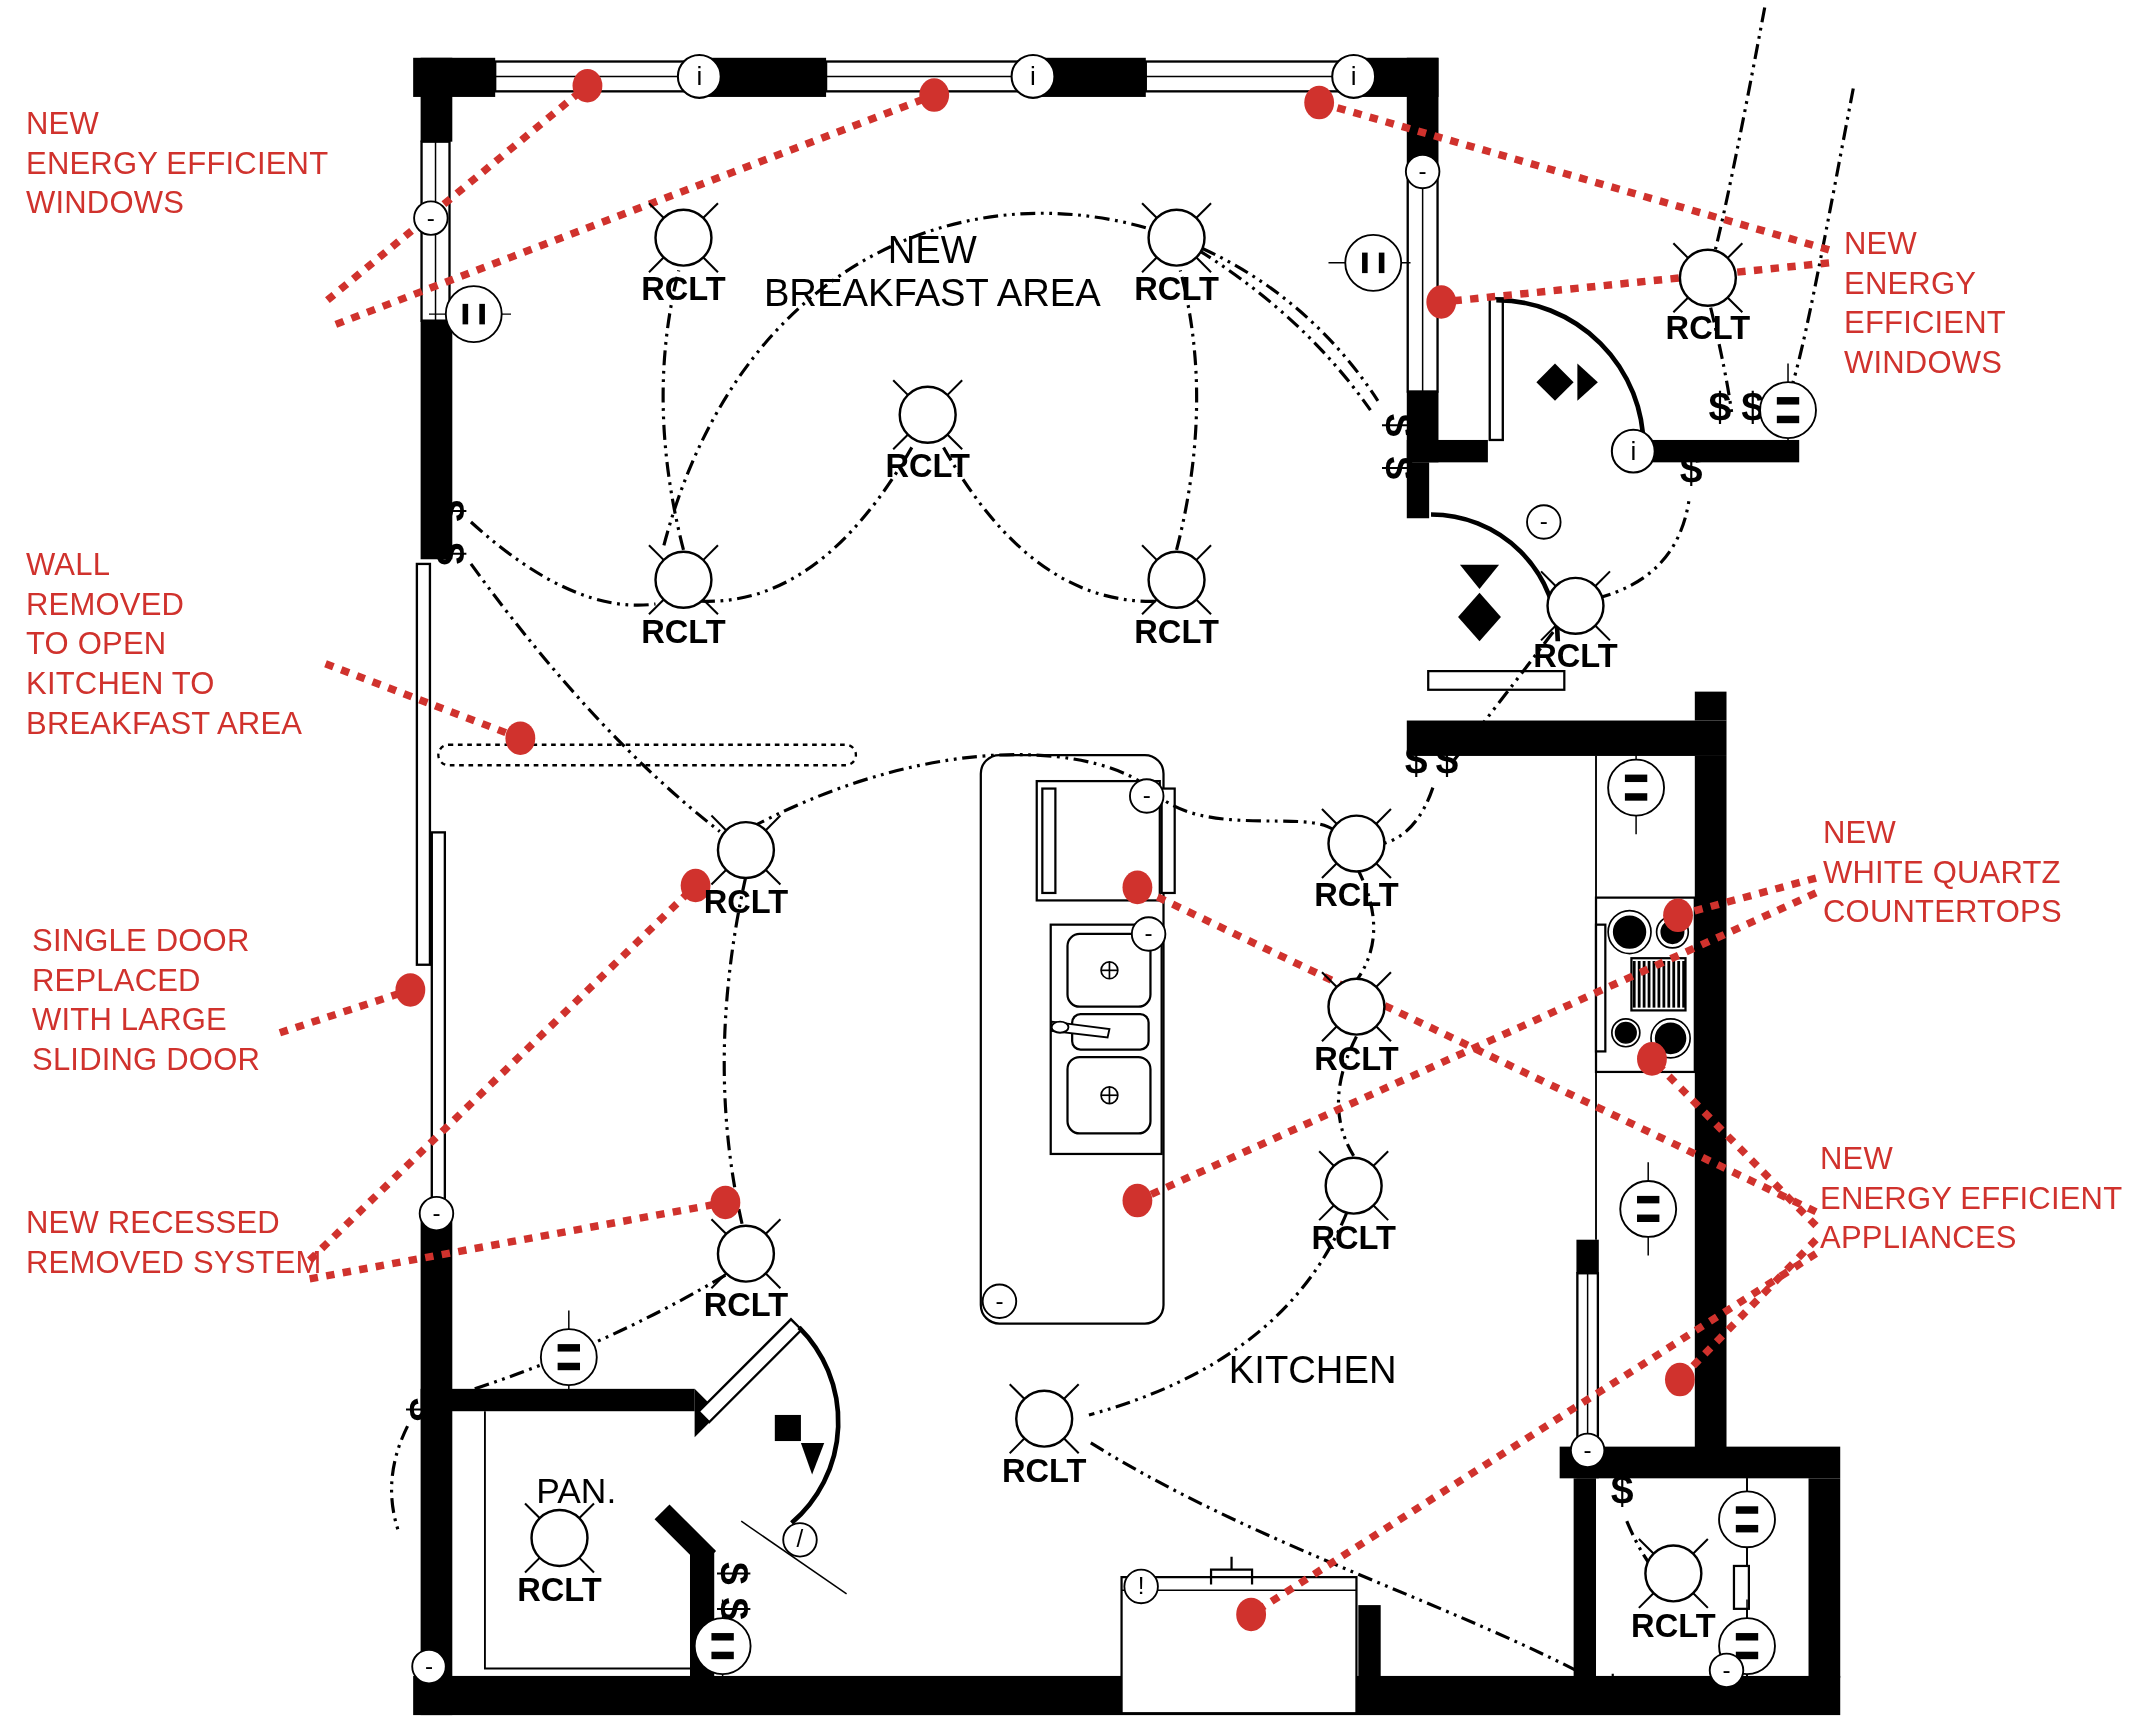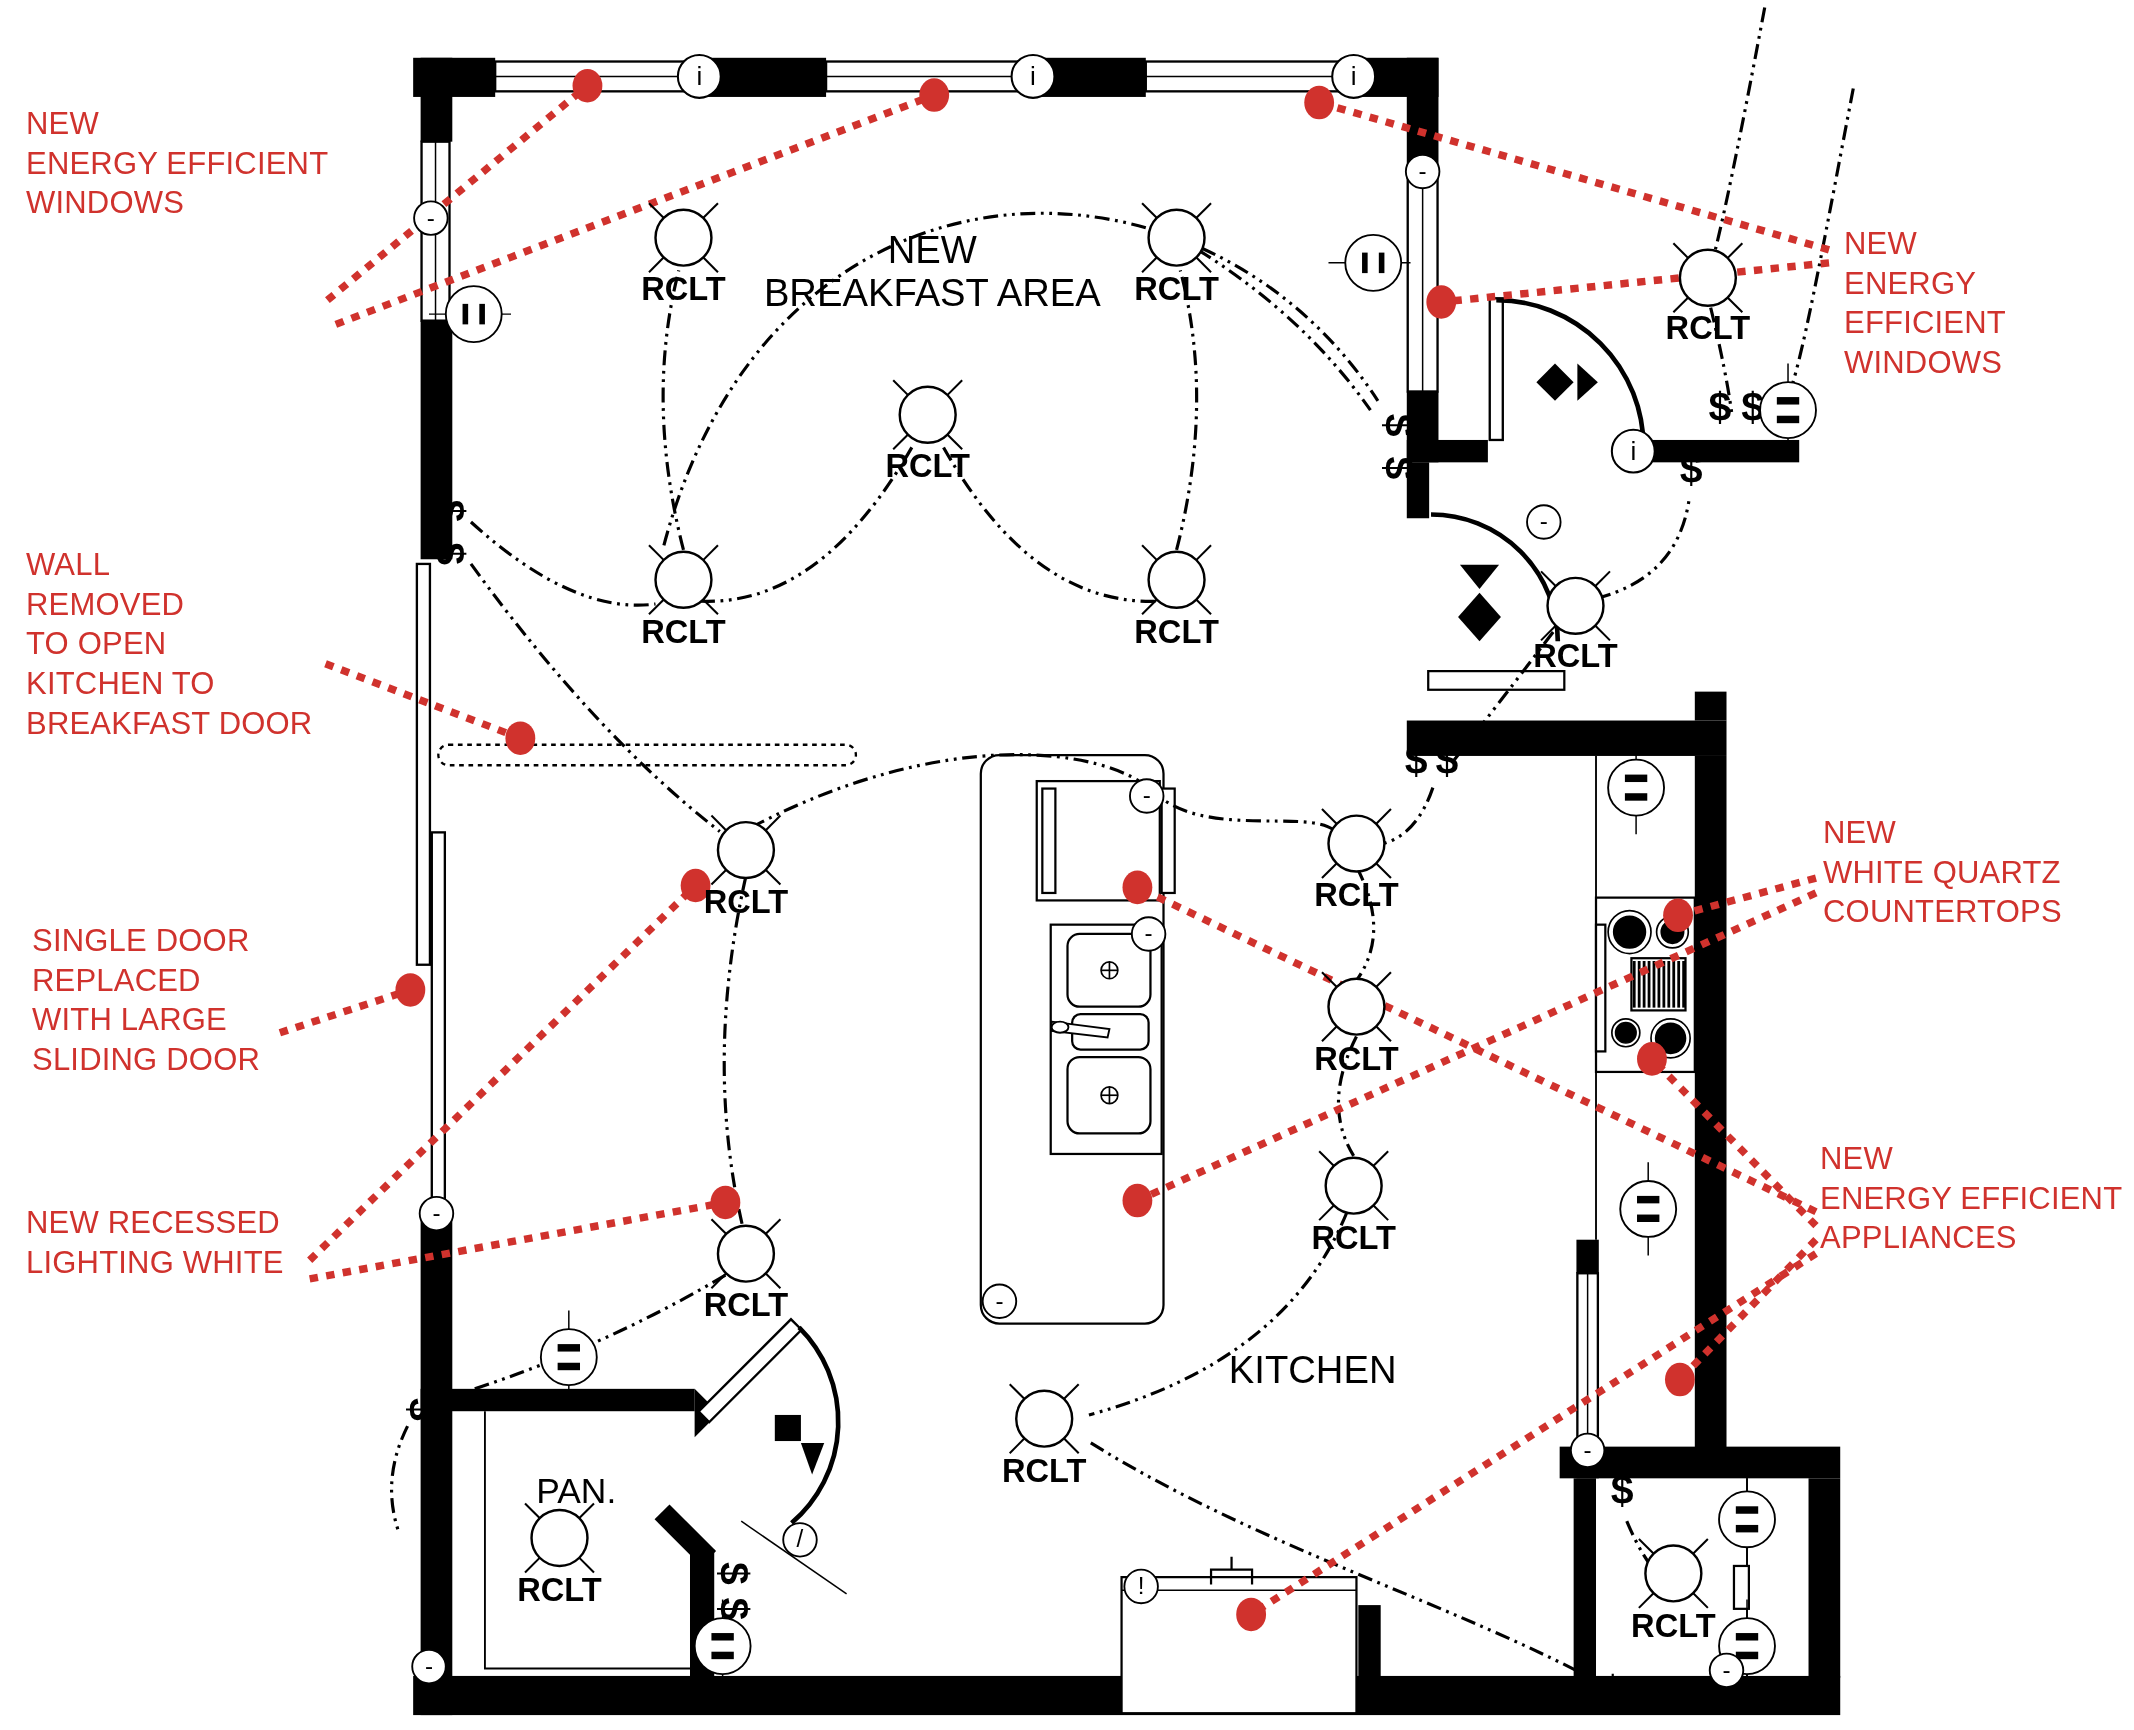--- a/index.html
+++ b/index.html
@@ -497,27 +497,27 @@
       <div class="anno" style="left: 26px; top: 104px;">NEW
 ENERGY EFFICIENT
 WINDOWS</div>
       <div class="anno" style="left: 1844px; top: 224px;">NEW
 ENERGY EFFICIENT
 WINDOWS</div>
       <div class="anno" style="left: 26px; top: 545px;">WALL
 REMOVED
 TO OPEN
 KITCHEN TO
-BREAKFAST DOOR</div>
+BREAKFAST AREA</div>
       <div class="anno" style="left: 32px; top: 921px;">SINGLE DOOR
 REPLACED
 WITH LARGE
 SLIDING DOOR</div>
       <div class="anno" style="left: 26px; top: 1203px;">NEW RECESSED
-LIGHTING WHITE</div>
+REMOVED SYSTEM</div>
       <div class="anno" style="left: 1823px; top: 813px;">NEW
 WHITE QUARTZ
 COUNTERTOPS</div>
       <div class="anno" style="left: 1820px; top: 1139px;">NEW
 ENERGY EFFICIENT
 APPLIANCES</div>
     </div>
 </div>
 
 

